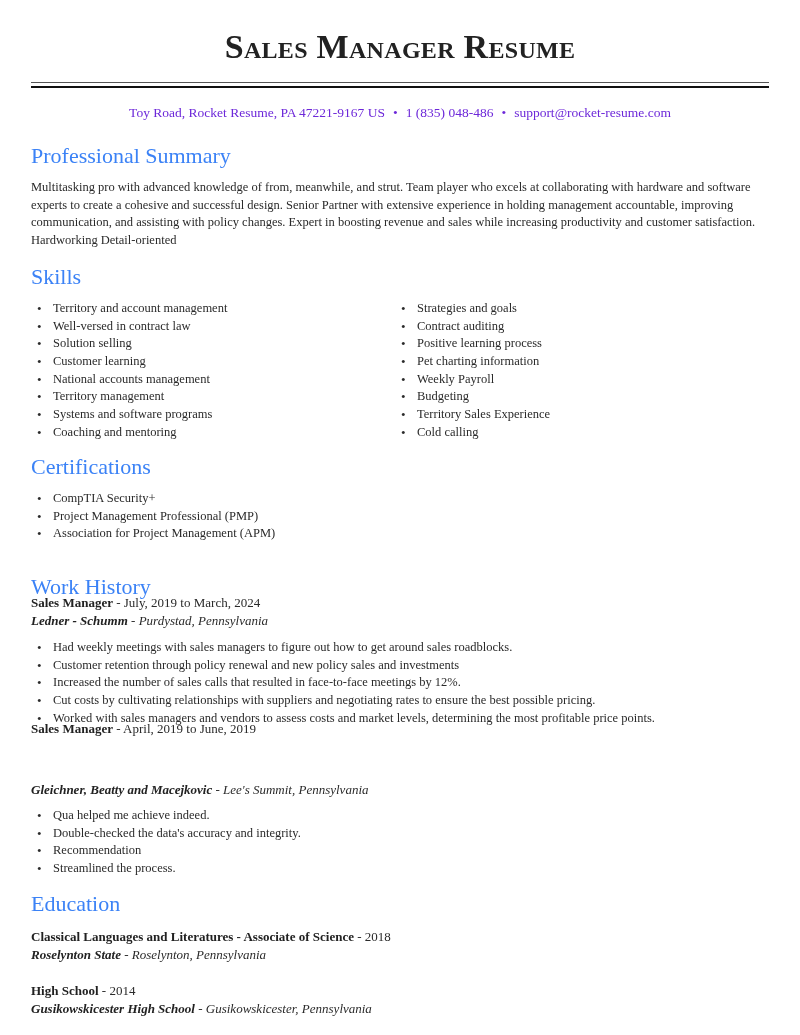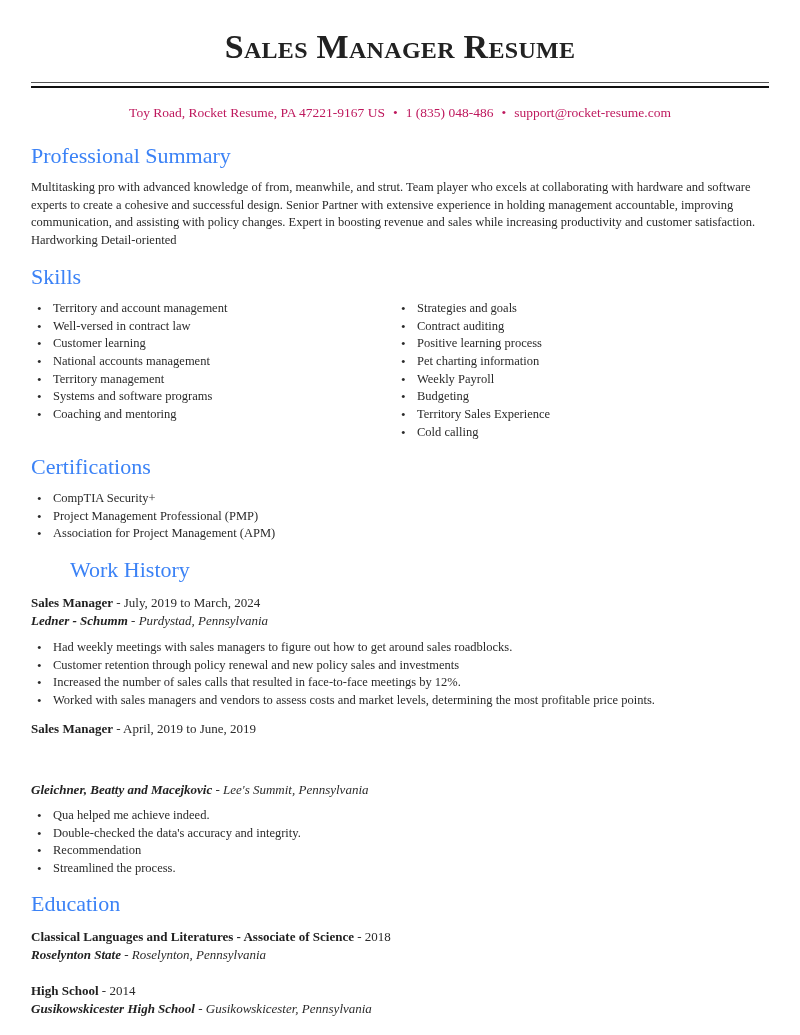--- a/index.html
+++ b/index.html
@@ -17,21 +17,21 @@
     font-weight: bold;
     font-variant: small-caps;
     color: #222;
     position: absolute; left: 0; right: 0; top: 28px;
     letter-spacing: 0.3px;
   }
   .rule-thin { position: absolute; left: 0; right: 0; top: 82px; height: 1px; background: #555; }
   .rule-thick { position: absolute; left: 0; right: 0; top: 86px; height: 2px; background: #111; }
   .contact {
     position: absolute; left: 0; right: 0; top: 105px;
-    text-align: center; font-size: 13.5px; color: #be185d;
+    text-align: center; font-size: 13.5px; color: #6d28d9;
   }
   .contact .sep { margin: 0 8px; }
   .section-title {
     position: absolute; left: 0;
     font-size: 22px; font-weight: normal; color: #3b82f6;
   }
   .para {
     position: absolute; left: 0; right: 0;
     font-size: 12.5px; line-height: 17.7px; color: #2a2a2a;
   }
@@ -62,20 +62,21 @@
     <span>Toy Road, Rocket Resume, PA 47221-9167 US</span><span class="sep">•</span><span>1 (835) 048-486</span><span class="sep">•</span><span>support@rocket-resume.com</span>
   </div>
 
   <h2 class="section-title" style="top:143px;">Professional Summary</h2>
   <p class="para" style="top:179px;">Multitasking pro with advanced knowledge of from, meanwhile, and strut. Team player who excels at collaborating with hardware and software experts to create a cohesive and successful design. Senior Partner with extensive experience in holding management accountable, improving communication, and assisting with policy changes. Expert in boosting revenue and sales while increasing productivity and customer satisfaction. Hardworking Detail-oriented</p>
 
   <h2 class="section-title" style="top:264px;">Skills</h2>
   <ul class="list" style="top:300px; left:0;">
     <li>Territory and account management</li>
     <li>Well-versed in contract law</li>
+    <li>Solution selling</li>
     <li>Customer learning</li>
     <li>National accounts management</li>
     <li>Territory management</li>
     <li>Systems and software programs</li>
     <li>Coaching and mentoring</li>
   </ul>
   <ul class="list" style="top:300px; left:364px;">
     <li>Strategies and goals</li>
     <li>Contract auditing</li>
     <li>Positive learning process</li>
@@ -86,32 +87,33 @@
     <li>Cold calling</li>
   </ul>
 
   <h2 class="section-title" style="top:454px;">Certifications</h2>
   <ul class="list" style="top:490px; left:0;">
     <li>CompTIA Security+</li>
     <li>Project Management Professional (PMP)</li>
     <li>Association for Project Management (APM)</li>
   </ul>
 
-  <h2 class="section-title" style="top:557px;margin-left:39px;">Work History</h2>
+  <h2 class="section-title" style="top:574px;">Work History</h2>
 
   <div class="job-line" style="top:594px;">
     <b>Sales Manager</b><span> - July, 2019 to March, 2024</span>
   </div>
   <div class="job-line" style="top:612px;">
     <i><b>Ledner - Schumm</b><span> - Purdystad, Pennsylvania</span></i>
   </div>
   <ul class="list" style="top:639px; left:0;">
     <li>Had weekly meetings with sales managers to figure out how to get around sales roadblocks.</li>
     <li>Customer retention through policy renewal and new policy sales and investments</li>
     <li>Increased the number of sales calls that resulted in face-to-face meetings by 12%.</li>
+    <li>Cut costs by cultivating relationships with suppliers and negotiating rates to ensure the best possible pricing.</li>
     <li>Worked with sales managers and vendors to assess costs and market levels, determining the most profitable price points.</li>
   </ul>
 
   <div class="job-line" style="top:720px;">
     <b>Sales Manager</b><span> - April, 2019 to June, 2019</span>
   </div>
   <div class="job-line" style="top:781px;">
     <i><b>Gleichner, Beatty and Macejkovic</b><span> - Lee's Summit, Pennsylvania</span></i>
   </div>
   <ul class="list" style="top:807px; left:0;">

